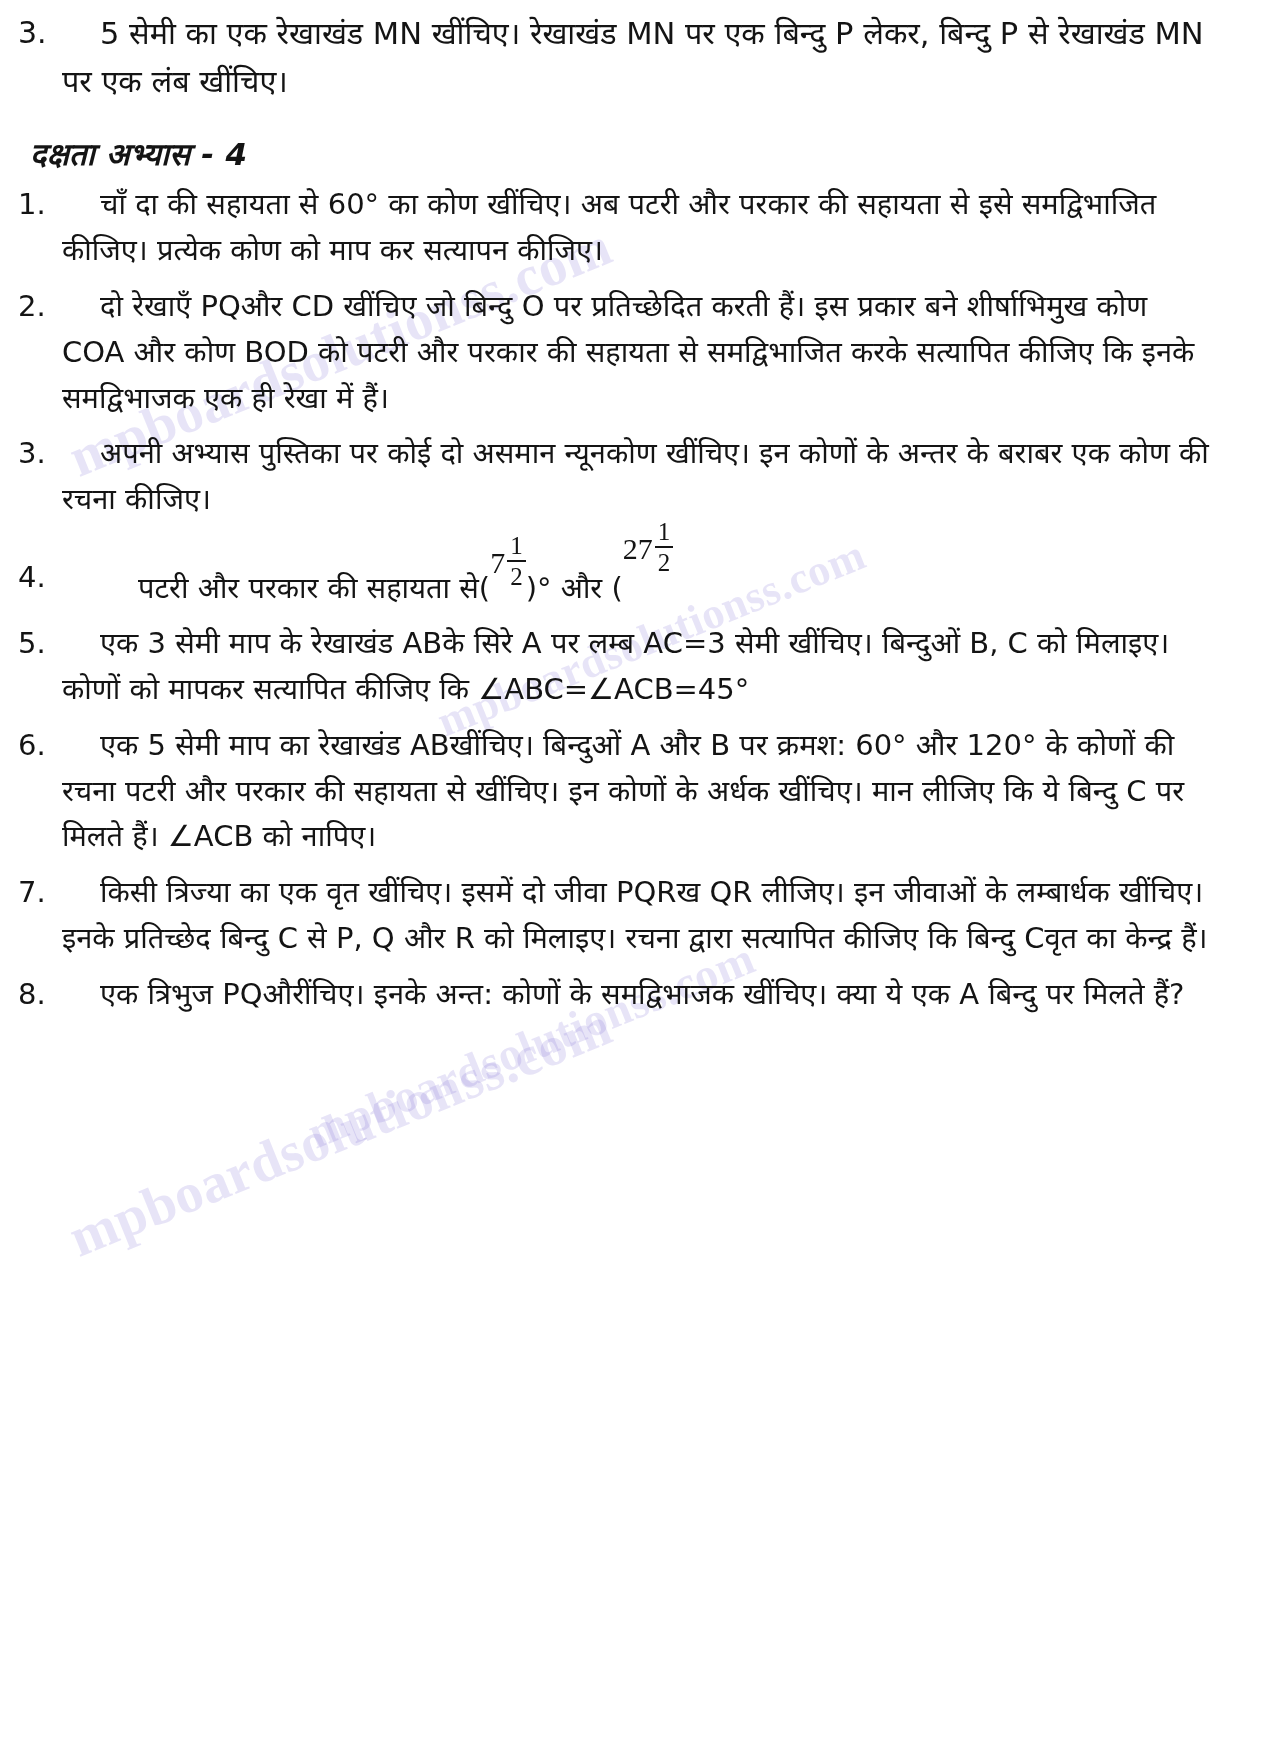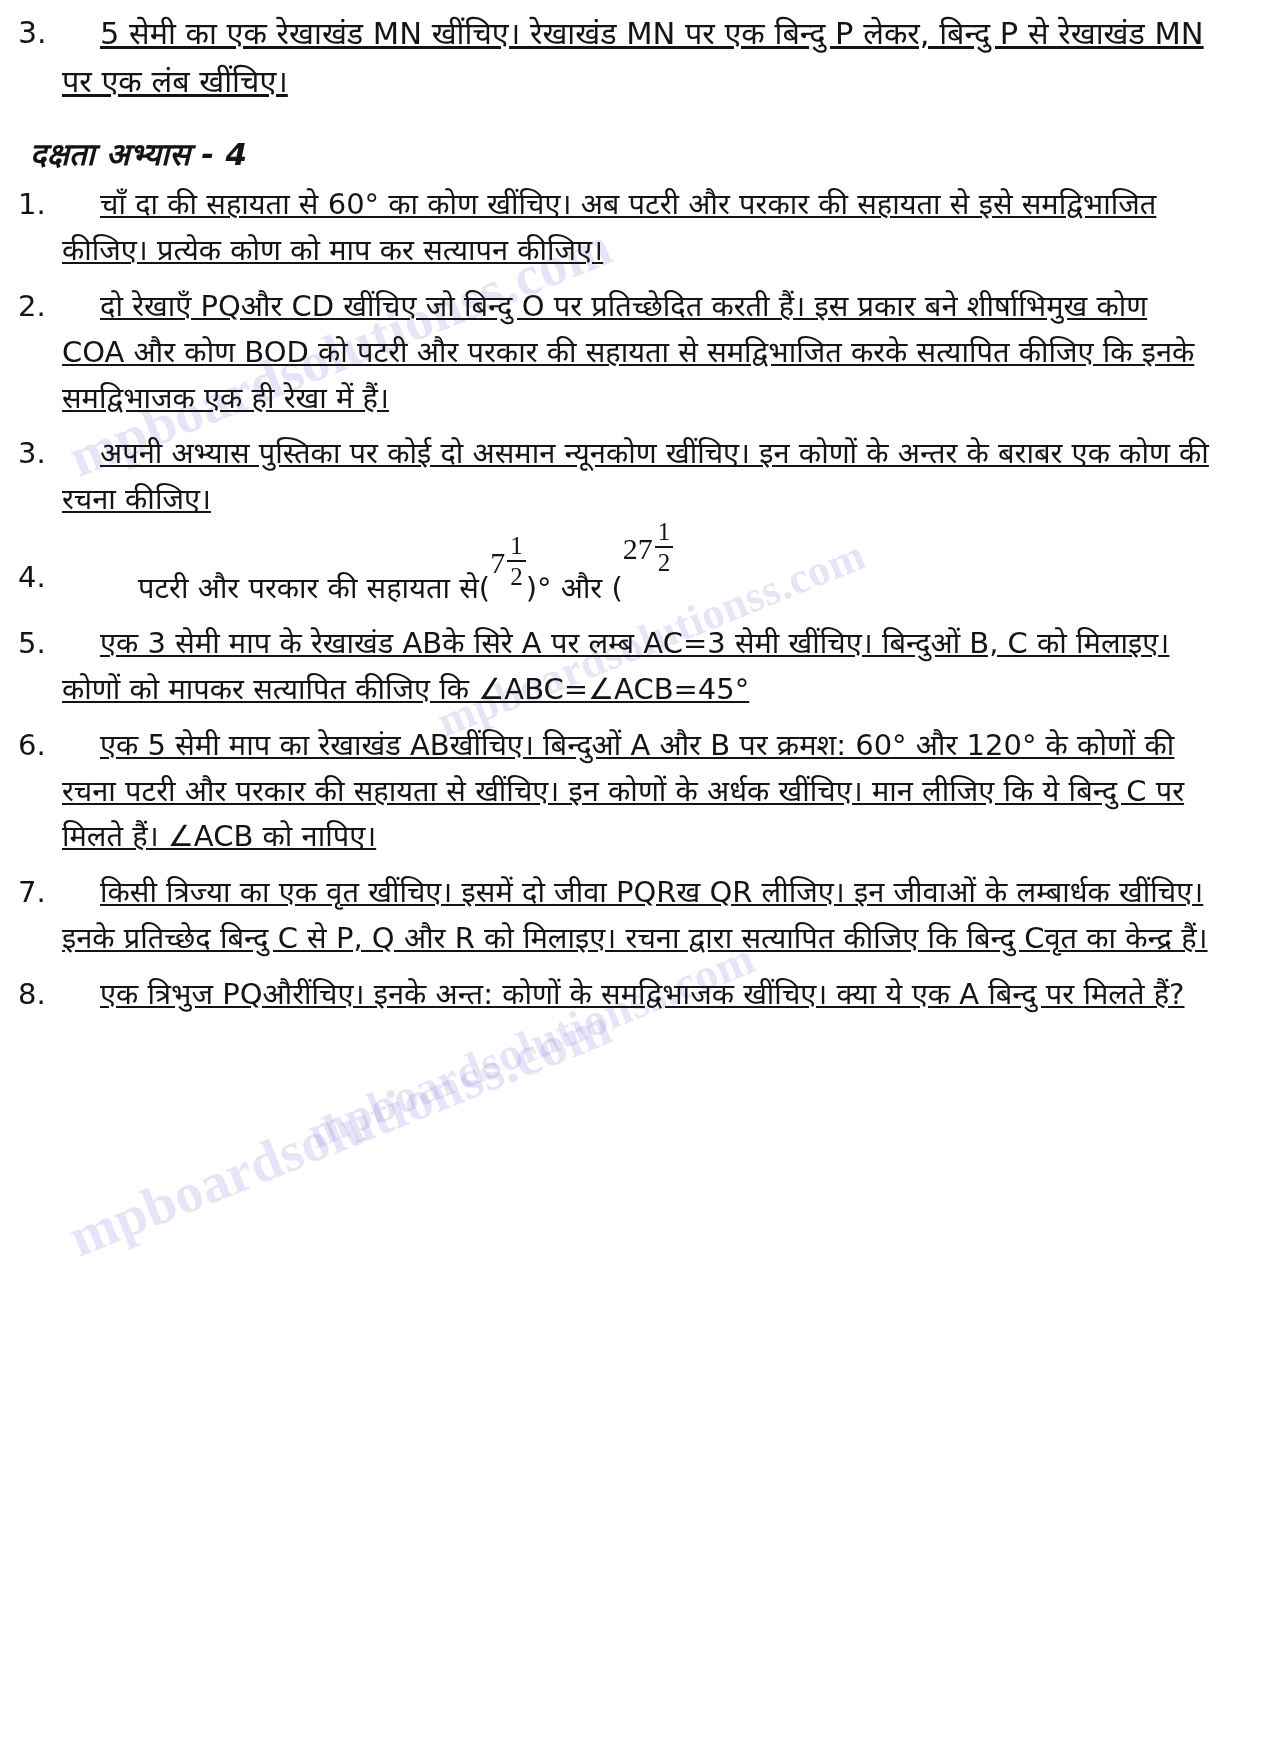--- a/index.html
+++ b/index.html
@@ -52,21 +52,21 @@
     line-height: 1.55;
     padding-right: 10px;
     min-width: 34px;
   }
   .body {
     flex: 1 1 auto;
     font-size: 29px;
     line-height: 1.58;
     text-align: left;
   }
-  .indent { text-indent: 38px; text-decoration: underline; }
+  .indent { text-indent: 38px; }
 
   .q3top .num { font-size: 30px; }
   .q3top .body { font-size: 30.5px; }
 
   .heading {
     font-size: 31px;
     font-weight: bold;
     margin: 16px 0 8px 12px;
     letter-spacing: 0.2px;
     font-style: italic;

